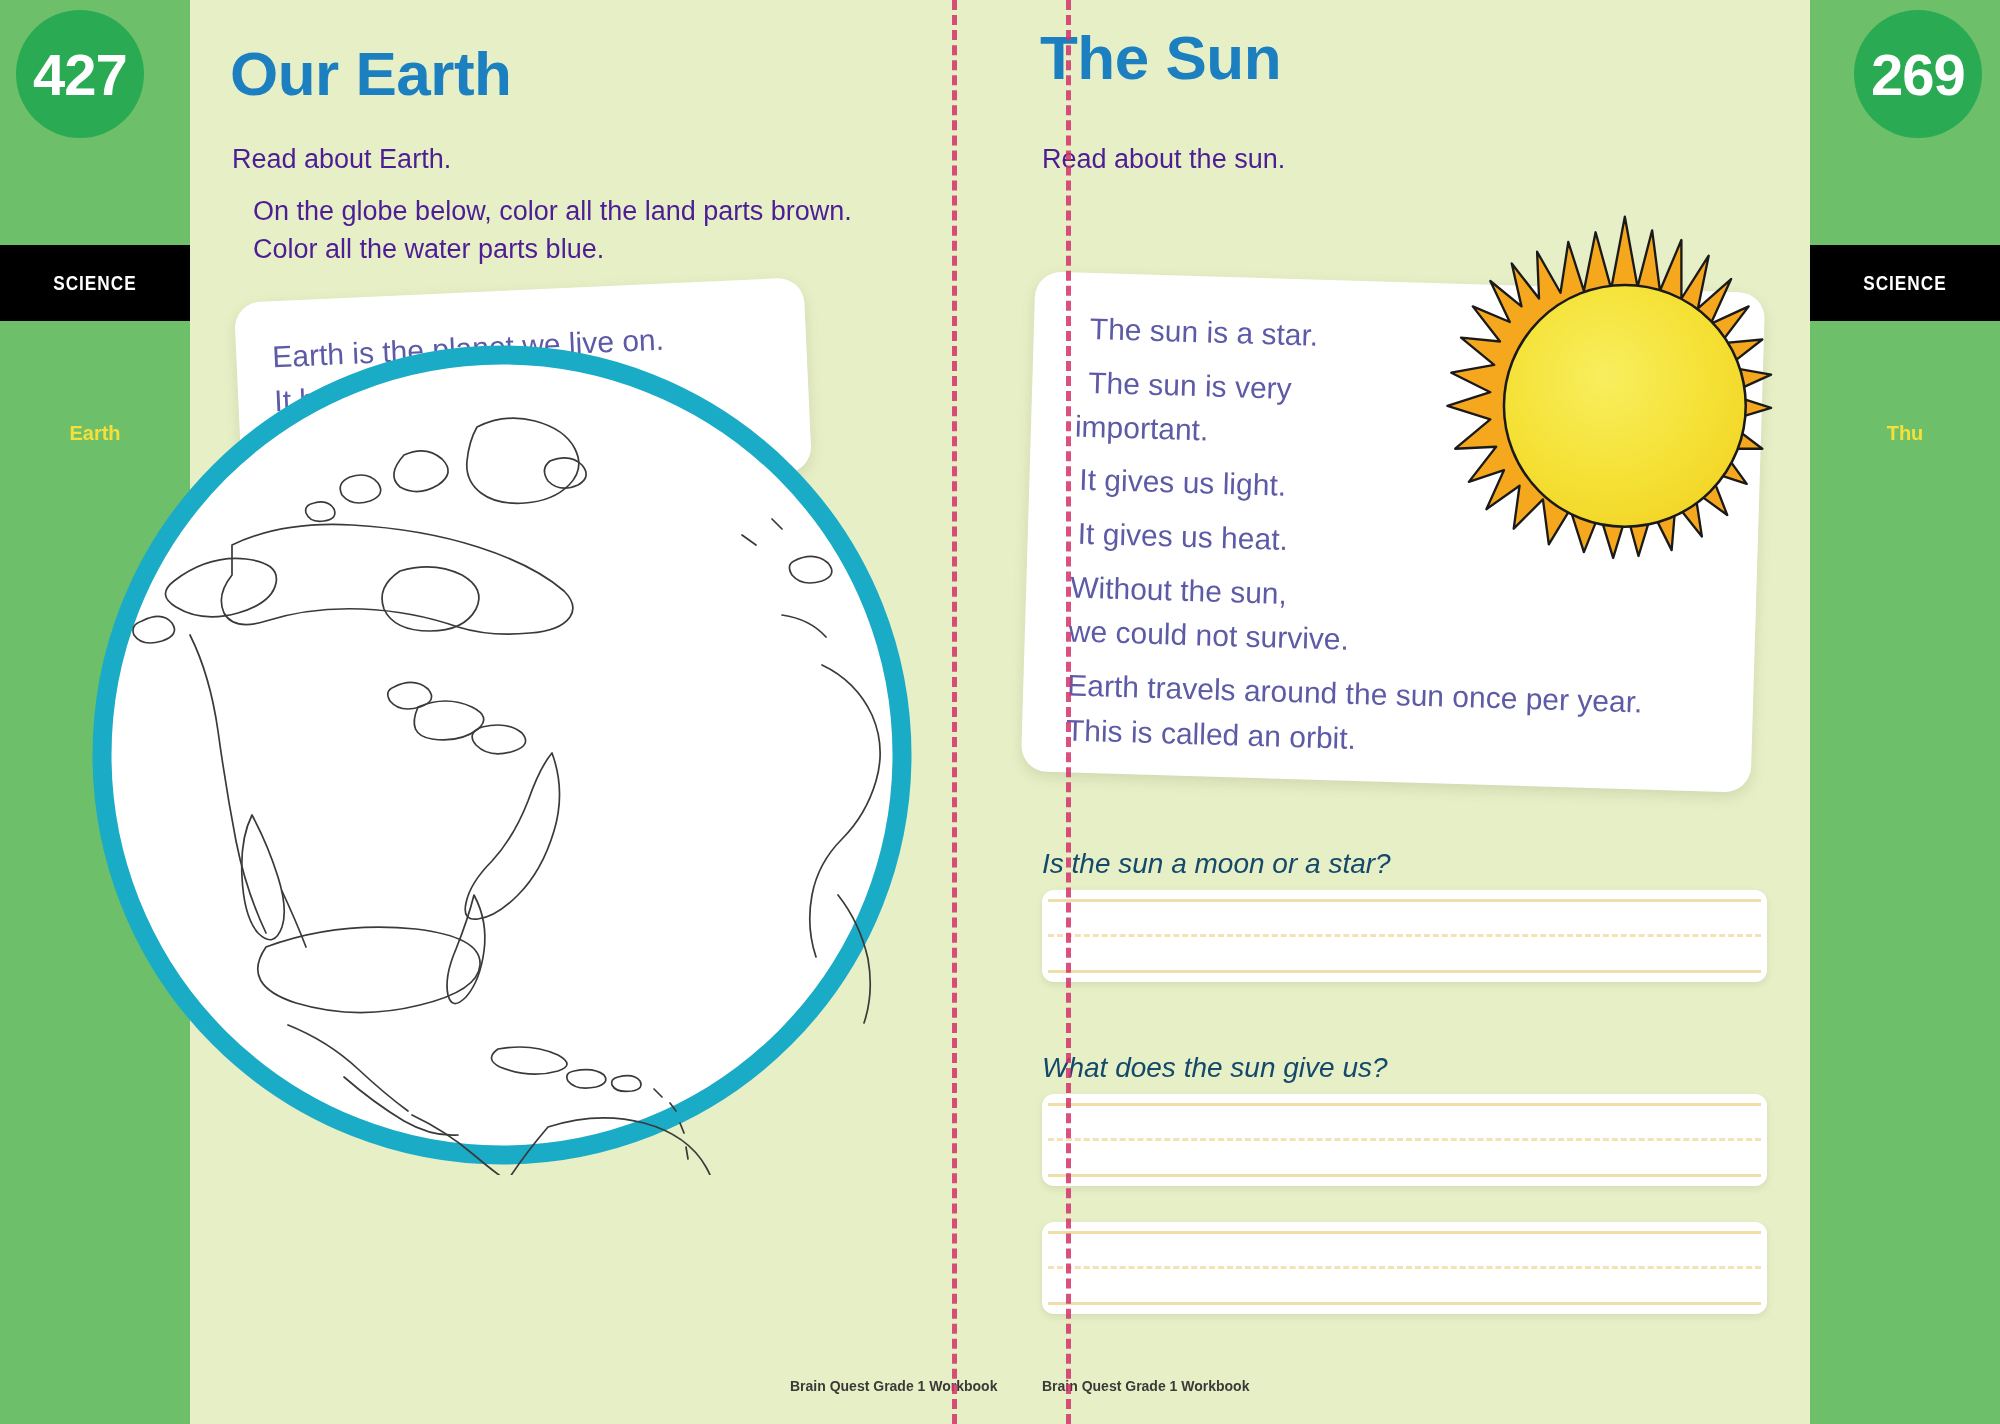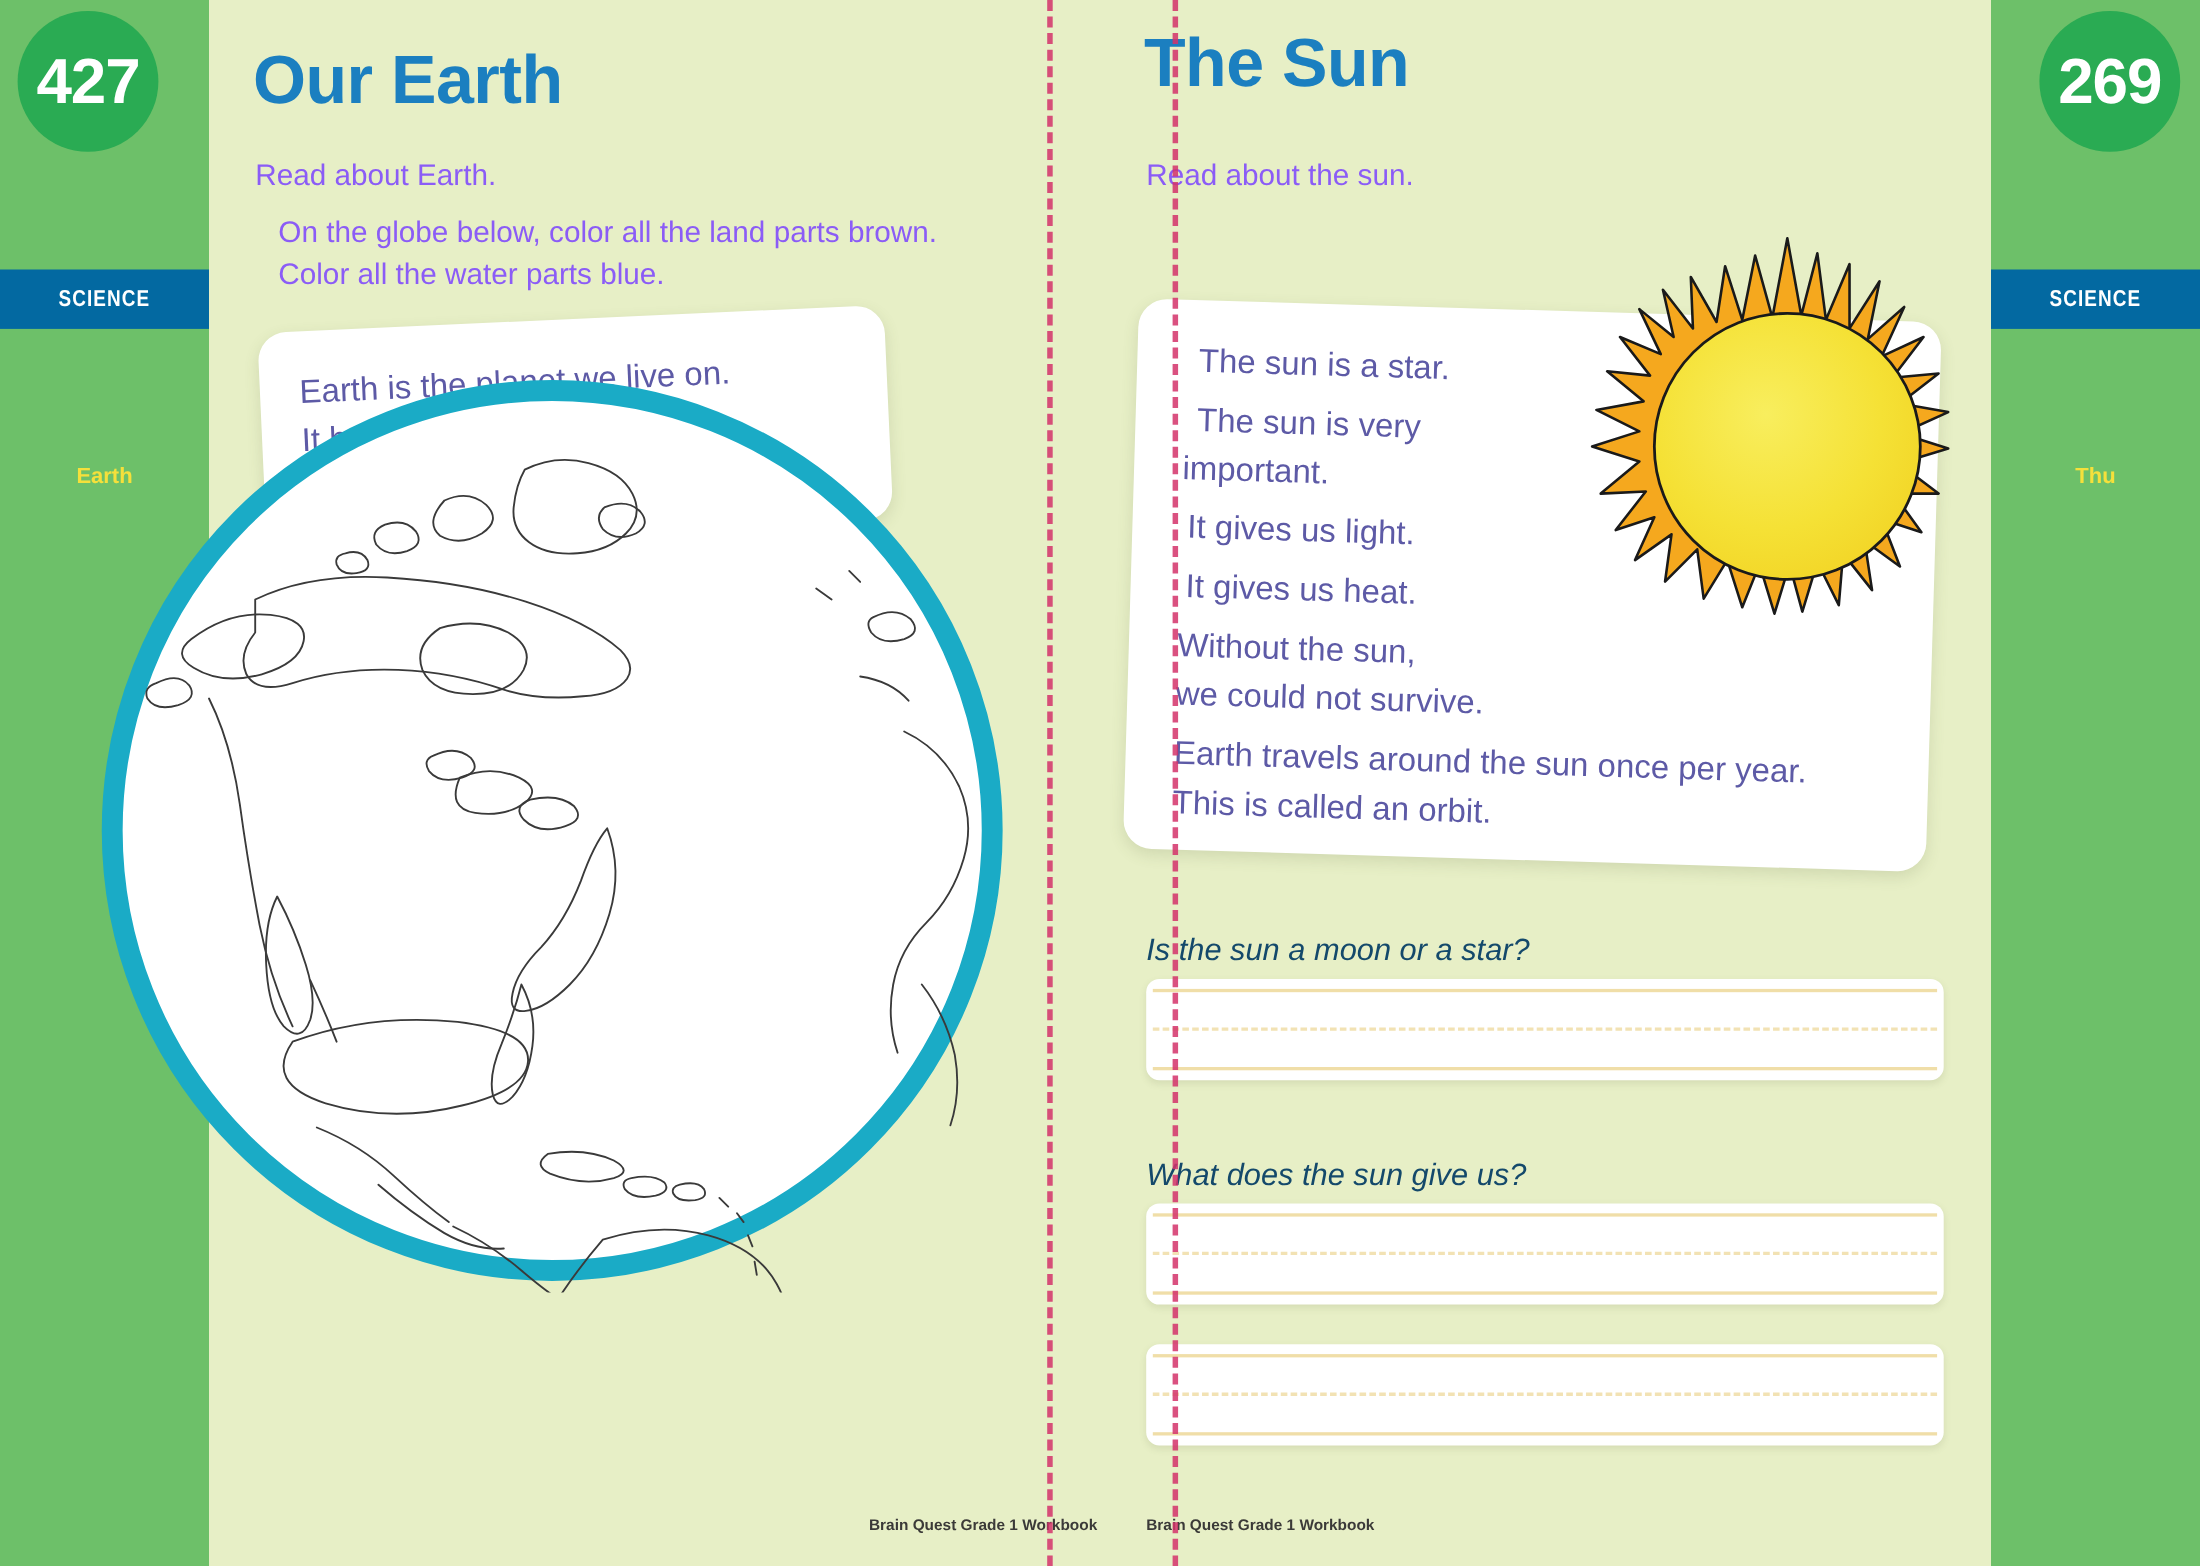--- a/index.html
+++ b/index.html
@@ -18,21 +18,21 @@
   .sidebar.right{order:3;}
   .page-badge{
     position:absolute;top:10px;width:128px;height:128px;border-radius:50%;
     background:#2aab53;color:#ffffff;
     display:flex;align-items:center;justify-content:center;
     font-size:58px;font-weight:bold;letter-spacing:-1px;
   }
   .sidebar.left .page-badge{left:16px;}
   .sidebar.right .page-badge{right:18px;}
   .subject-band{
-    position:absolute;left:0;right:0;top:245px;height:54px;background:#0369a1;
+    position:absolute;left:0;right:0;top:245px;height:76px;background:#000000;
     display:flex;align-items:center;justify-content:center;
   }
   .subject-band span{
     color:#ffffff;font-size:21px;font-weight:bold;letter-spacing:1.2px;
     transform:scaleX(.82);transform-origin:center;
   }
   .topic-label{
     position:absolute;top:422px;left:0;right:0;text-align:center;
     color:#f5e03b;font-size:20px;font-weight:bold;
   }
@@ -53,21 +53,21 @@
   }
   #dash-a{left:952px;}
   #dash-b{left:1066px;}
 
   
   h1.title{
     margin:0;position:absolute;
     color:#1b7fc0;font-size:62px;font-weight:bold;letter-spacing:-.5px;
   }
   .instr{
-    position:absolute;color:#8b5cf6;font-size:27px;line-height:1.42;font-weight:500;
+    position:absolute;color:#4c1d95;font-size:27px;line-height:1.42;font-weight:500;
   }
 
   
   #title-earth{left:40px;top:38px;}
   #instr-earth-1{left:42px;top:140px;}
   #instr-earth-2{left:42px;top:192px;width:600px;margin-left:21px;}
 
   
   #title-sun{left:40px;top:22px;}
   #instr-sun-1{left:42px;top:140px;}

